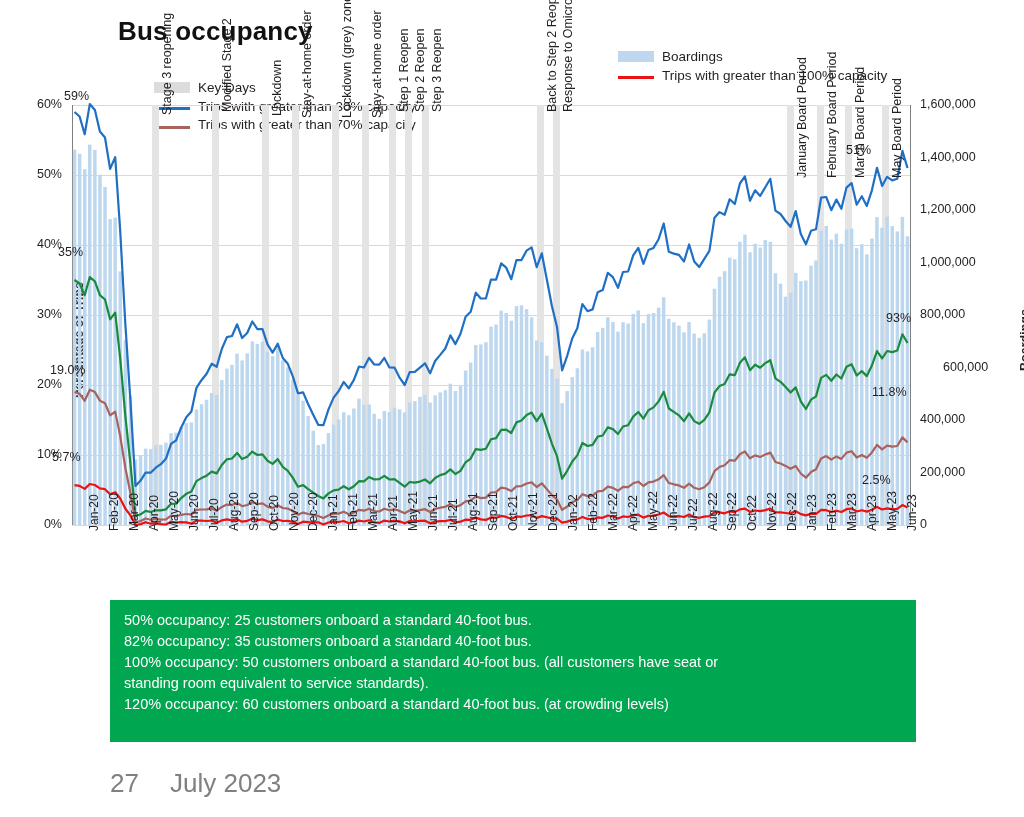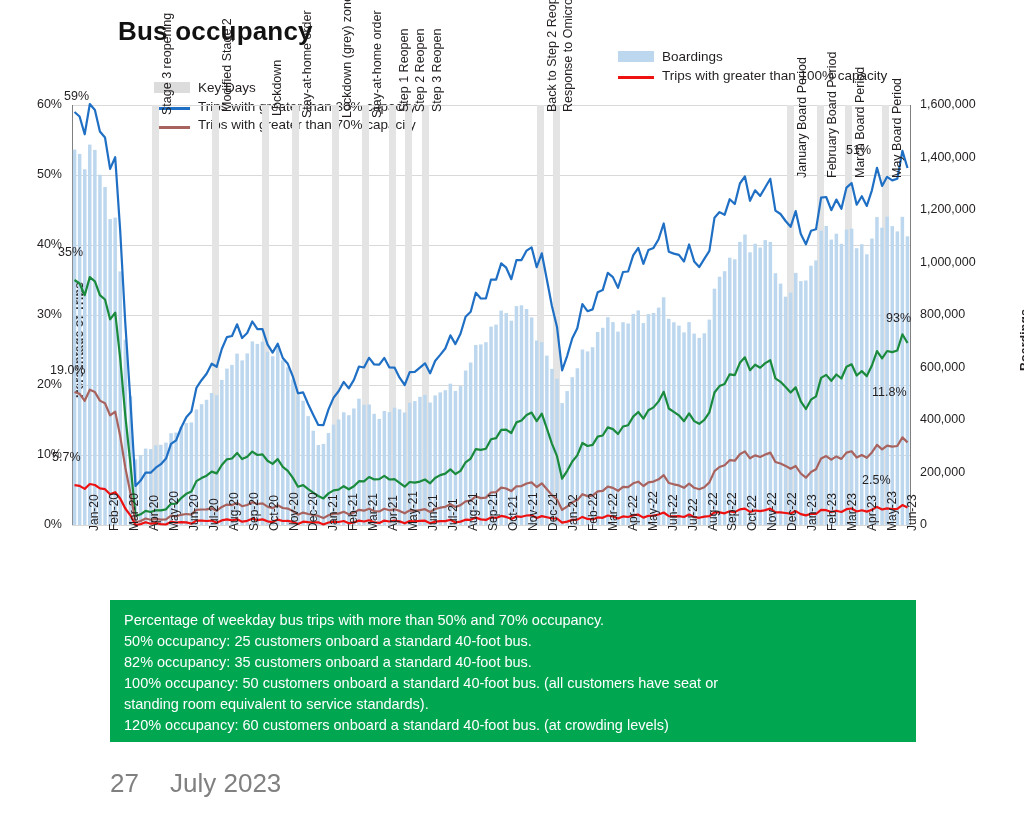--- a/index.html
+++ b/index.html
@@ -110,21 +110,21 @@
       <div class="ytick" style="left: 16px; top: 282px;">20%</div>
       <div class="ytick" style="left: 16px; top: 212px;">30%</div>
       <div class="ytick" style="left: 16px; top: 142px;">40%</div>
       <div class="ytick" style="left: 16px; top: 72px;">50%</div>
       <div class="ytick" style="left: 16px; top: 2px;">60%</div>
     </div>
   <div id="yticks-right">
       <div class="ytick right" style="left: 920px; top: 422px;">0</div>
       <div class="ytick right" style="left: 920px; top: 369.5px;">200,000</div>
       <div class="ytick right" style="left: 920px; top: 317px;">400,000</div>
-      <div class="ytick right" style="left: 920px; top: 264.5px;">600,000</div>
+      <div class="ytick right" style="left: 943px; top: 264.5px;">600,000</div>
       <div class="ytick right" style="left: 920px; top: 212px;">800,000</div>
       <div class="ytick right" style="left: 920px; top: 159.5px;">1,000,000</div>
       <div class="ytick right" style="left: 920px; top: 107px;">1,200,000</div>
       <div class="ytick right" style="left: 920px; top: 54.5px;">1,400,000</div>
       <div class="ytick right" style="left: 920px; top: 2px;">1,600,000</div>
     </div>
   <div id="gridlines">
       <div class="grid-line" style="left: 72px; width: 838px; top: 430px;"></div>
       <div class="grid-line" style="left: 72px; width: 838px; top: 360px;"></div>
       <div class="grid-line" style="left: 72px; width: 838px; top: 290px;"></div>
@@ -396,21 +396,20 @@
     </div>
   <div id="startlabels">
       <div class="endlabel" style="left: 64px; top: -6px;">59%</div>
       <div class="endlabel" style="left: 58px; top: 150px;">35%</div>
       <div class="endlabel" style="left: 50px; top: 268px;">19.0%</div>
       <div class="endlabel" style="left: 52px; top: 355px;">5.7%</div>
     </div>
 </div>
 
 <div class="notebox">
-  <div>Percentage of weekday bus trips with more than 50% and 70% occupancy.</div>
   <div> 50% occupancy: 25 customers onboard a standard 40-foot bus.</div>
   <div> 82% occupancy: 35 customers onboard a standard 40-foot bus.</div>
   <div>100% occupancy: 50 customers onboard a standard 40-foot bus. (all customers have seat or</div>
   <div>standing room equivalent to service standards).</div>
   <div>120% occupancy:  60 customers onboard a standard 40-foot bus.  (at crowding levels)</div>
 </div>
 
 <div class="footer">
   <span class="pg">27</span><span>July 2023</span>
 </div>

